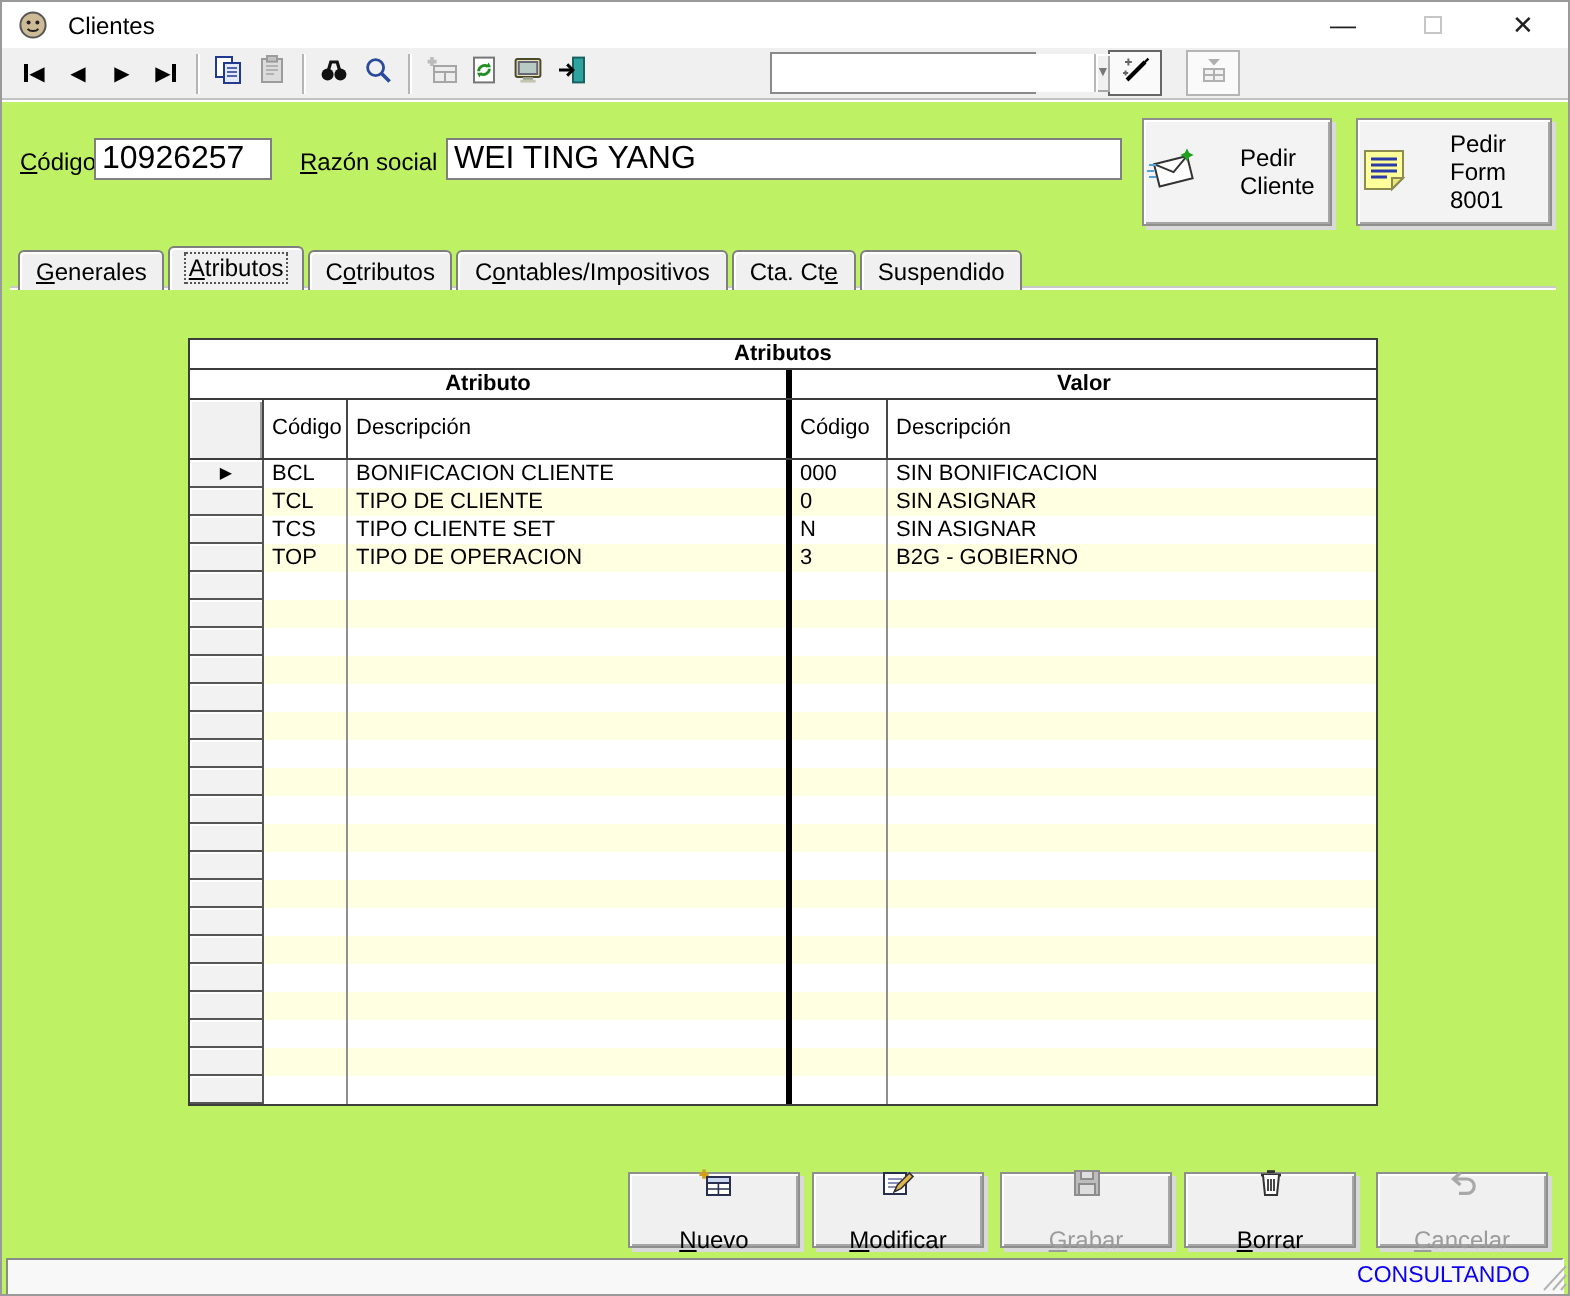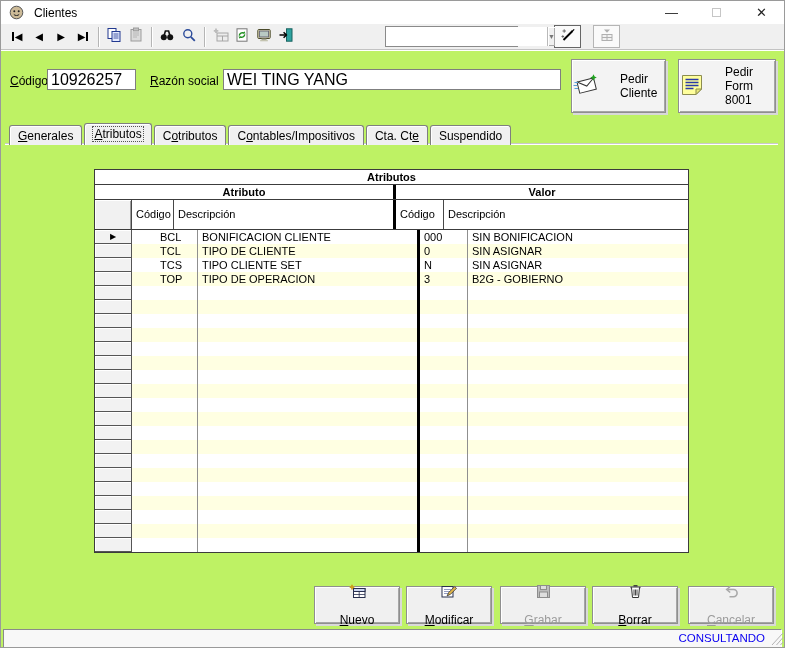--- a/index.html
+++ b/index.html
@@ -72,21 +72,21 @@
   .ch.code { width:42px; border-right:1px solid #474747; }
   .ch.desc { width:219px; }
   .ch.vcode { width:48px; border-right:1px solid #474747; }
   .ch.vdesc { flex:1; }
   .g-body .g-row { display:flex; height:14px; background:#fff; }
   .g-body .g-row:nth-child(even) { background:#ffffe2; }
   .c-sel { width:37px; background:#f2f2f2; border-right:1px solid #555; border-bottom:1px solid #555;
     box-shadow:inset 1px 1px 0 #fff; display:flex; align-items:center; justify-content:center;
     font-size:8px; line-height:1; }
   .c { line-height:14px; padding:0 4px; white-space:nowrap; overflow:hidden; }
-  .c.code { width:42px; border-right:1px solid #8f8f8f;margin-left:24px; }
+  .c.code { width:42px; border-right:1px solid #8f8f8f; }
   .c.desc { width:219px; }
   .c.vcode { width:48px; border-right:1px solid #8f8f8f; }
   .c.vdesc { flex:1; }
   
   .cmd-btn { position:absolute; top:585px; width:86px; height:38px; background:#f0f0f0;
     border:1px solid #8f8f8f;
     box-shadow:inset 1px 1px 0 #fff, inset -1px -1px 0 #a6a6a6, 2px 2px 0 #d9d9d9;
     display:flex; flex-direction:column; align-items:center; justify-content:center; gap:11px;
     font-size:12px; }
   .cmd-btn.disabled { color:#9b9b9b; }

